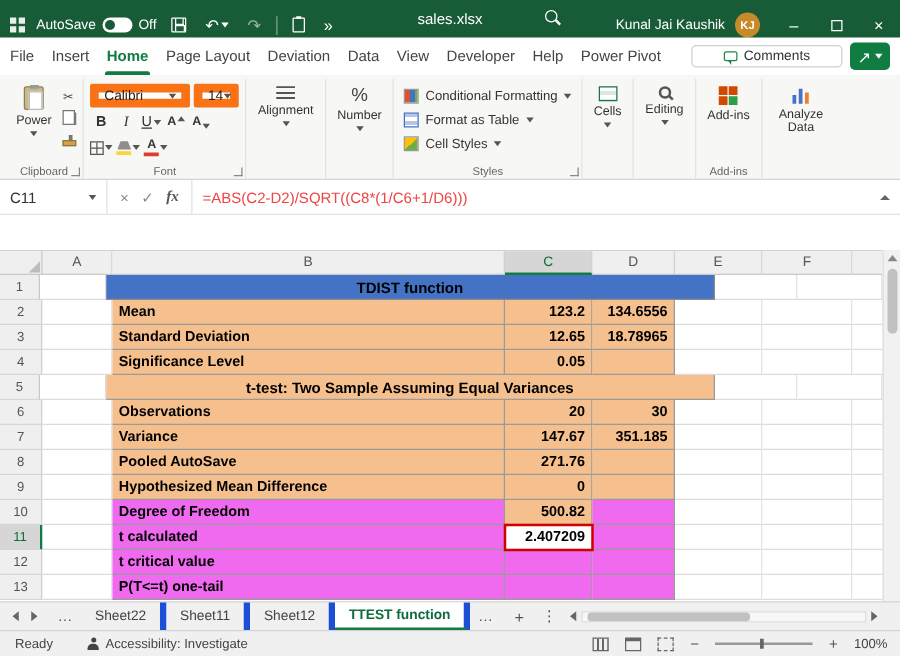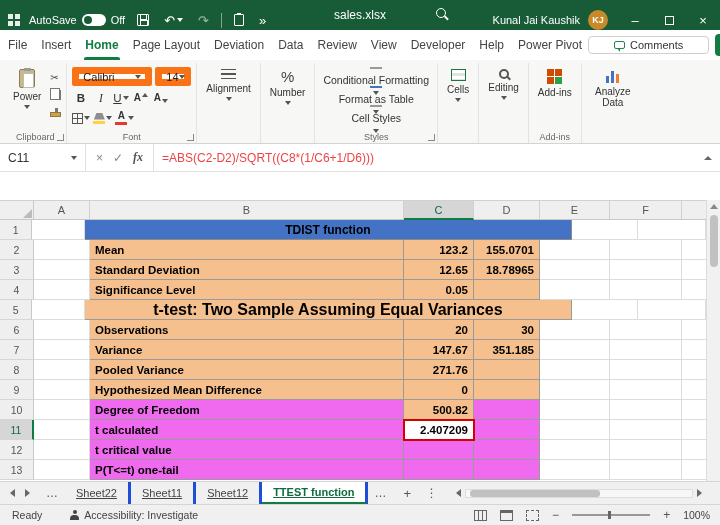--- a/index.html
+++ b/index.html
@@ -74,21 +74,21 @@
   .border-icon::before { content:""; position:absolute; left:0; right:0; top:4px; height:1px; background:#555; }
   .border-icon::after { content:""; position:absolute; top:0; bottom:0; left:4px; width:1px; background:#555; }
   .icon-stack { display:flex; flex-direction:column; align-items:center; }
   .bucket { width:11px; height:7px; background:#8E8E8E; clip-path:polygon(25% 0,75% 0,100% 100%,0 100%); }
   .bar { width:12px; height:3px; margin-top:1px; }
   .bar-yellow { background:#FFD23E; } .bar-red { background:#E03C31; }
   .afont { font-size:10px; font-weight:bold; color:#333; line-height:1; }
   .lines-icon { width:15px; height:11px; background:repeating-linear-gradient(to bottom,#555 0 1.5px,transparent 1.5px 4.5px); }
   .pct { font-size:15px; color:#444; line-height:1; }
   .stylecol { display:flex; flex-direction:column; padding-top:2px; }
-  .style-row { display:flex; align-items:center; gap:5px; font-size:10.5px; color:#333; height:19px; padding:0 3px; white-space:nowrap;flex-direction:column; }
+  .style-row { display:flex; align-items:center; gap:5px; font-size:10.5px; color:#333; height:19px; padding:0 3px; white-space:nowrap; }
   .cf-icon { width:12px; height:12px; border:1px solid #999; background:linear-gradient(to right,#D65532 0 4px,#4472C4 4px 8px,#70AD47 8px 12px); }
   .fat-icon { width:12px; height:12px; border:1px solid #4472C4; background:repeating-linear-gradient(to bottom,#B4C6E7 0 3px,#fff 3px 6px); }
   .cs-icon { width:12px; height:12px; background:linear-gradient(135deg,#FFC000 0 50%,#70AD47 50% 100%); border:1px solid #999; }
   .cells-icon { width:15px; height:12px; border:1px solid #217346; background:repeating-linear-gradient(to bottom,#fff 0 3px,#D9E8D9 3px 6px); }
   .edit-icon { width:10px; height:10px; border:2px solid #555; border-radius:50%; position:relative; }
   .edit-icon::after { content:""; position:absolute; width:5px; height:2px; background:#555; transform:rotate(45deg); right:-4px; bottom:-2px; }
   .addins-icon { display:grid; grid-template-columns:7px 7px; grid-template-rows:7px 7px; gap:1px; }
   .addins-icon i:nth-child(1){background:#D04A02;} .addins-icon i:nth-child(2){background:#D04A02;}
   .addins-icon i:nth-child(3){background:#D04A02;} .addins-icon i:nth-child(4){background:#2E9E49;}
   .analyze-icon { display:flex; align-items:flex-end; gap:2px; height:14px; }
@@ -111,36 +111,36 @@
   .corner::after { content:""; position:absolute; right:1px; bottom:1px; border-left:9px solid transparent; border-bottom:9px solid #BCBCBC; }
   .ch { background:#EFEFEF; border-right:1px solid #D0D0D0; border-bottom:1px solid #C8C8C8; display:flex; align-items:center; justify-content:center; font-size:11px; color:#555; }
   .ch.sel { background:#D6D6D6; border-bottom:2px solid #107C41; color:#0E6B3C; }
   .row { display:flex; height:20px; }
   .rh { width:34px; background:#EFEFEF; border-right:1px solid #C8C8C8; border-bottom:1px solid #D6D6D6; display:flex; align-items:center; justify-content:center; font-size:10.5px; color:#555; }
   .rh.sel { background:#D6D6D6; border-right:2px solid #107C41; color:#0E6B3C; }
   .cell { border-right:1px solid #DCDCDC; border-bottom:1px solid #DCDCDC; font-size:11.5px; display:flex; align-items:center; overflow:hidden; background:#fff; color:#000; }
   .w-a{width:56px;} .w-b{width:314px;} .w-c{width:70px;} .w-d{width:66px;} .w-e{width:70px;} .w-f{width:72px;} .w-m{width:514px;} .w-x{flex:1; border-right:none;}
   .c-blue { background:#4472C4; justify-content:center; font-weight:bold; font-size:12px; border-right:1px solid #8a8a8a; border-bottom:1px solid #8a8a8a; }
   .c-or { background:#F5C08E; border-right:1px solid #9a9a9a; border-bottom:1px solid #9a9a9a; }
-  .c-or-t { background:#F5C08E; justify-content:center; font-weight:bold; font-size:16px; border-right:1px solid #9a9a9a; border-bottom:1px solid #9a9a9a; }
+  .c-or-t { background:#F5C08E; justify-content:center; font-weight:bold; font-size:12px; border-right:1px solid #9a9a9a; border-bottom:1px solid #9a9a9a; }
   .c-pk { background:#EF6AEF; border-right:1px solid #9a9a9a; border-bottom:1px solid #9a9a9a; }
   .lbl { font-weight:bold; padding-left:5px; }
   .num { font-weight:bold; justify-content:flex-end; padding-right:5px; }
   .hl { background:#fff; outline:2px solid #D40000; outline-offset:-1px; position:relative; z-index:2; }
   .vscroll { position:absolute; top:200px; right:0; width:14px; height:281px; background:#F1F1F1; border-left:1px solid #DCDCDC; display:flex; flex-direction:column; align-items:center; }
   .vs-up { margin-top:4px; width:0; height:0; border-left:4px solid transparent; border-right:4px solid transparent; border-bottom:5px solid #888; }
   .vs-thumb { width:8px; height:52px; background:#C1C1C1; border-radius:4px; margin-top:6px; }
 
   
   .tabbar { position:absolute; top:481px; left:0; right:0; height:23px; background:#F0F0F0; border-top:1px solid #D4D4D4; display:flex; align-items:center; font-size:11px; color:#444; }
   .tnav { display:flex; align-items:center; gap:10px; padding:0 10px; }
   .tri-l { width:0;height:0;border-top:4px solid transparent;border-bottom:4px solid transparent;border-right:5px solid #666; }
   .tri-r { width:0;height:0;border-top:4px solid transparent;border-bottom:4px solid transparent;border-left:5px solid #666; }
   .tdots { color:#555; font-size:12px; padding:0 6px; letter-spacing:1px; }
-  .tab { height:100%; display:flex; align-items:center; padding:0 11px; border-right:3px solid #1d4ed8; white-space:nowrap;text-decoration:underline; }
+  .tab { height:100%; display:flex; align-items:center; padding:0 11px; border-right:5px solid #1d4ed8; white-space:nowrap; }
   .tab.active { background:#fff; color:#0E6B3C; font-weight:bold; border-bottom:2px solid #107C41; }
   .tab-add { width:16px; height:16px; border-radius:50%; display:flex; align-items:center; justify-content:center; color:#555; font-size:13px; margin:0 6px; }
   .tab-more { color:#555; font-size:12px; padding:0 4px; }
   .hscroll { margin-left:auto; display:flex; align-items:center; gap:4px; margin-right:18px; }
   .hs-track { width:228px; height:9px; background:#F7F7F7; border:1px solid #DDD; position:relative; }
   .hs-thumb { position:absolute; left:4px; top:0; width:130px; height:7px; background:#C1C1C1; border-radius:3px; }
 
   
   .statusbar { position:absolute; top:504px; left:0; right:0; height:21px; background:#F0F0F0; border-top:1px solid #D4D4D4; display:flex; align-items:center; font-size:10.5px; color:#444; }
   .sb-ready { margin-left:12px; }
@@ -209,21 +209,20 @@
     </div>
   </div>
 
   <div class="menubar">
     <span class="menu-item">File</span>
     <span class="menu-item">Insert</span>
     <span class="menu-item active">Home</span>
     <span class="menu-item">Page Layout</span>
     <span class="menu-item">Deviation</span>
     <span class="menu-item">Data</span>
-    <span class="menu-item">Review</span>
     <span class="menu-item">View</span>
     <span class="menu-item">Developer</span>
     <span class="menu-item">Help</span>
     <span class="menu-item">Power Pivot</span>
     <div class="mb-right">
       <span class="comments-btn">
         <span class="comment-icon"></span>
         <span>Comments</span>
       </span>
       <span class="share-btn">
@@ -425,21 +424,21 @@
       <div class="cell w-e"></div>
       <div class="cell w-f"></div>
       <div class="cell w-x"></div>
     </div>
 
     <div class="row">
       <div class="rh">2</div>
       <div class="cell w-a"></div>
       <div class="cell w-b c-or lbl">Mean</div>
       <div class="cell w-c c-or num">123.2</div>
-      <div class="cell w-d c-or num">155.0701</div>
+      <div class="cell w-d c-or num">134.6556</div>
       <div class="cell w-e"></div>
       <div class="cell w-f"></div>
       <div class="cell w-x"></div>
     </div>
 
     <div class="row">
       <div class="rh">3</div>
       <div class="cell w-a"></div>
       <div class="cell w-b c-or lbl">Standard Deviation</div>
       <div class="cell w-c c-or num">12.65</div>
@@ -487,21 +486,21 @@
       <div class="cell w-c c-or num">147.67</div>
       <div class="cell w-d c-or num">351.185</div>
       <div class="cell w-e"></div>
       <div class="cell w-f"></div>
       <div class="cell w-x"></div>
     </div>
 
     <div class="row">
       <div class="rh">8</div>
       <div class="cell w-a"></div>
-      <div class="cell w-b c-or lbl">Pooled Variance</div>
+      <div class="cell w-b c-or lbl">Pooled AutoSave</div>
       <div class="cell w-c c-or num">271.76</div>
       <div class="cell w-d c-or num"></div>
       <div class="cell w-e"></div>
       <div class="cell w-f"></div>
       <div class="cell w-x"></div>
     </div>
 
     <div class="row">
       <div class="rh">9</div>
       <div class="cell w-a"></div>

